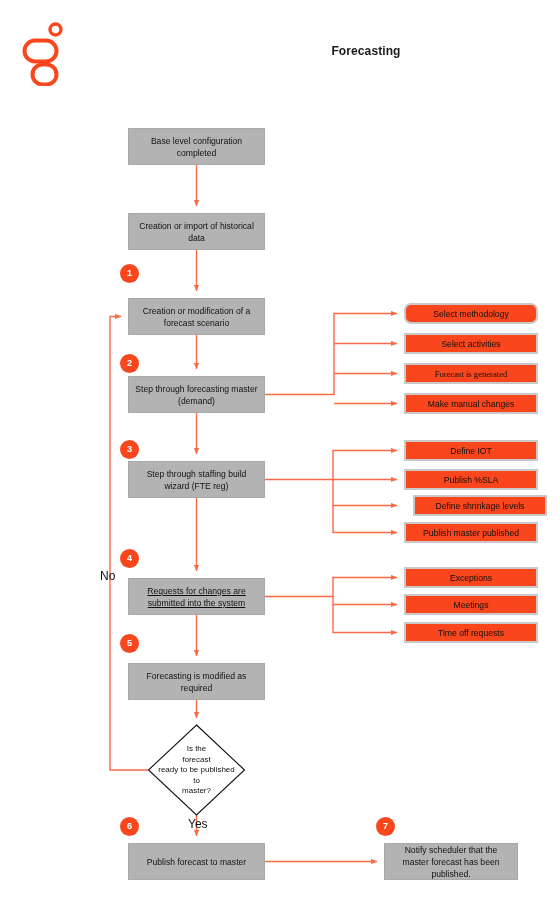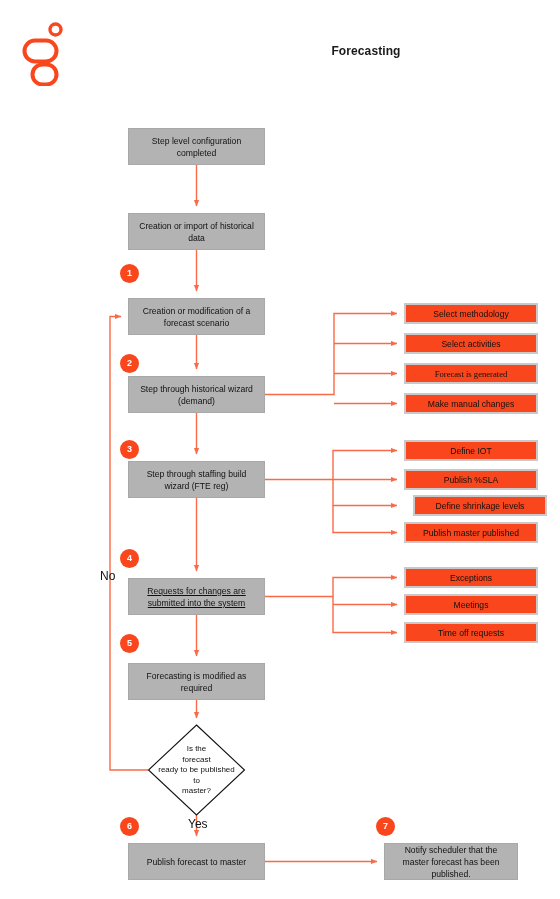--- a/index.html
+++ b/index.html
@@ -139,41 +139,41 @@
       <path d="M265,596.5 L333,596.5 L333,577.5 L397,577.5" marker-end="url(#arrow)"></path>
       <path d="M333,604.5 L397,604.5" marker-end="url(#arrow)"></path>
       <path d="M333,596.5 L333,632.5 L397,632.5" marker-end="url(#arrow)"></path>
 
       <path d="M265,861.5 L377,861.5" marker-end="url(#arrow)"></path>
 
       <polygon points="196.5,725 244.5,770 196.5,815 148.5,770" fill="#ffffff" stroke="#111111" stroke-width="1.1"></polygon>
     </g>
   </svg>
 
-  <div class="node gray" style="left:128px;top:128px;width:137px;height:37px;">Step level configuration completed</div>
+  <div class="node gray" style="left:128px;top:128px;width:137px;height:37px;">Base level configuration completed</div>
   <div class="node gray" style="left:128px;top:213px;width:137px;height:37px;">Creation or import of historical data</div>
   <div class="node gray" style="left:128px;top:298px;width:137px;height:37px;">Creation or modification of a forecast scenario</div>
-  <div class="node gray" style="left:128px;top:376px;width:137px;height:37px;">Step through historical wizard (demand)</div>
+  <div class="node gray" style="left:128px;top:376px;width:137px;height:37px;">Step through forecasting master (demand)</div>
   <div class="node gray" style="left:128px;top:461px;width:137px;height:37px;">Step through staffing build wizard (FTE reg)</div>
   <div class="node gray" style="left:128px;top:578px;width:137px;height:37px;text-decoration:underline;">Requests for changes are submitted into the system</div>
   <div class="node gray" style="left:128px;top:663px;width:137px;height:37px;">Forecasting is modified as required</div>
   <div class="node gray" style="left:128px;top:843px;width:137px;height:37px;">Publish forecast to master</div>
 
   <div class="node gray" style="left:384px;top:843px;width:134px;height:37px;">Notify scheduler that the master forecast has been published.</div>
 
   <div class="diamond-text" style="left:141px;top:744px;width:111px;">Is the
 forecast
 ready to be published
 to
 master?</div>
 
   <div class="edge-label" style="left:100px;top:569px;">No</div>
   <div class="edge-label" style="left:188px;top:817px;">Yes</div>
 
-  <div class="node orange" style="left:404px;top:303px;width:134px;height:21px;">Select methodology</div>
+  <div class="node orange" style="left:404px;top:303px;width:134px;height:21px;border-radius:7px;">Select methodology</div>
   <div class="node orange" style="left:404px;top:333px;width:134px;height:21px;">Select activities</div>
   <div class="node orange" style="left:404px;top:363px;width:134px;height:21px;font-family:Liberation Serif, serif;">Forecast is generated</div>
   <div class="node orange" style="left:404px;top:393px;width:134px;height:21px;">Make manual changes</div>
 
   <div class="node orange" style="left:404px;top:440px;width:134px;height:21px;">Define IOT</div>
   <div class="node orange" style="left:404px;top:469px;width:134px;height:21px;">Publish %SLA</div>
   <div class="node orange" style="left:413px;top:495px;width:134px;height:21px;">Define shrinkage levels</div>
   <div class="node orange" style="left:404px;top:522px;width:134px;height:21px;">Publish master published</div>
 
   <div class="node orange" style="left:404px;top:567px;width:134px;height:21px;">Exceptions</div>

